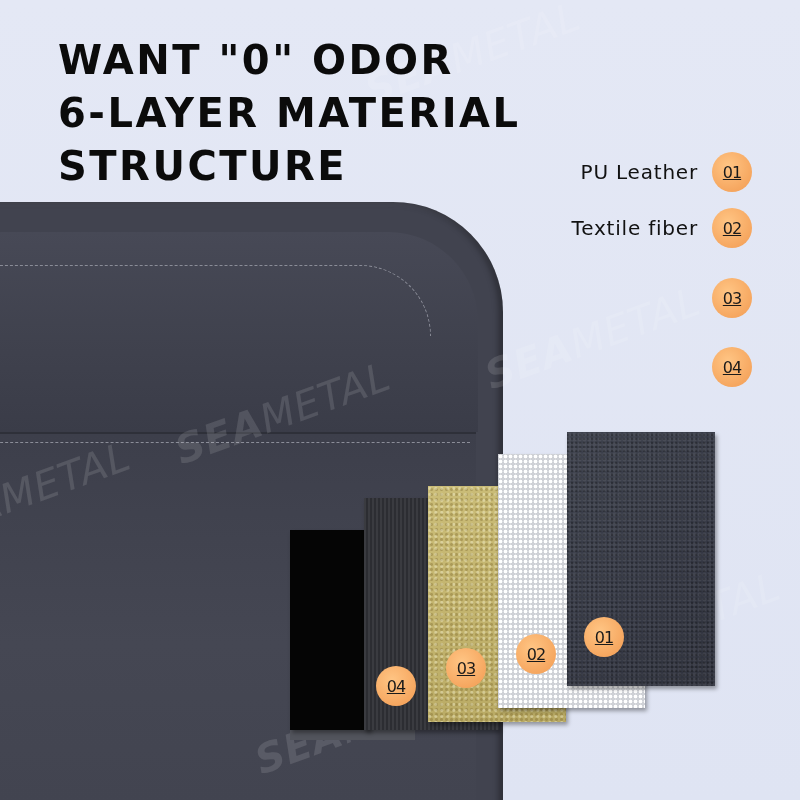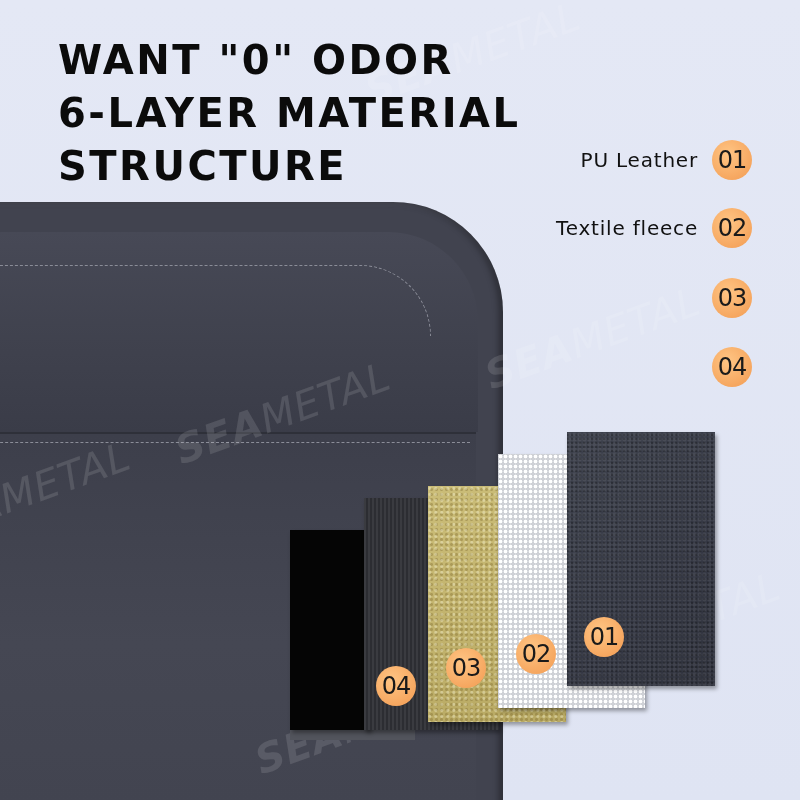--- a/index.html
+++ b/index.html
@@ -56,21 +56,21 @@
   .legend { position: absolute; right: 48px; top: 140px; width: 320px; }
   .legend-item { position: absolute; right: 0; display: flex; align-items: center; justify-content: flex-end; }
   .legend-label {
     font-family: "DejaVu Sans", sans-serif; font-size: 20px; line-height: 25px;
     color: #111; text-align: right; margin-right: 14px; letter-spacing: .8px;
   }
   .badge {
     width: 40px; height: 40px; border-radius: 50%;
     background: radial-gradient(circle at 40% 35%, #ffc584 0%, #f6a760 70%, #f09c55 100%);
     display: flex; align-items: center; justify-content: center;
-    font-family: "DejaVu Sans", sans-serif; font-size: 24px; color: #1a1a1a; letter-spacing: -1px;
+    font-family: "DejaVu Sans", sans-serif; font-size: 16px; color: #1a1a1a; letter-spacing: -1px; text-decoration: underline;
   }
 
   
   .swatch { position: absolute; box-shadow: 2px 3px 4px rgba(0,0,0,0.35); }
   .sw-base { left: 290px; top: 530px; width: 80px; height: 200px; background: #050505; }
   .sw-base-rim { left: 290px; top: 730px; width: 125px; height: 10px; background: #52545c; box-shadow: none; }
   .sw-04 { left: 364px; top: 498px; width: 135px; height: 232px;
     background: repeating-linear-gradient(90deg, #3a3b40 0 2px, #2c2d32 2px 4px); }
   .sw-03 { left: 428px; top: 486px; width: 138px; height: 236px;
     background:
@@ -110,29 +110,29 @@
   <div class="wm" style="left:560px; top:600px;"><b>SEA</b><i>METAL</i></div>
   <div class="wm" style="left:250px; top:700px;"><b>SEA</b><i>METAL</i></div>
 
   <h1 class="headline">
     <span>WANT "0" ODOR</span>
     <span>6-LAYER MATERIAL</span>
     <span>STRUCTURE</span>
   </h1>
 
   <div class="legend">
-    <div class="legend-item" style="top:0px;justify-content:center;">
+    <div class="legend-item" style="top:12px;justify-content:center;">
       <div class="legend-label">
         <div>PU Leather</div>
       </div>
       <div class="badge">01</div>
     </div>
     <div class="legend-item" style="top:68px;">
       <div class="legend-label">
-        <div>Textile fleece</div>
+        <div>Textile fiber</div>
       </div>
       <div class="badge">02</div>
     </div>
     <div class="legend-item" style="top:138px;">
       <div class="badge">03</div>
     </div>
     <div class="legend-item" style="top:207px;">
       <div class="badge">04</div>
     </div>
   </div>

